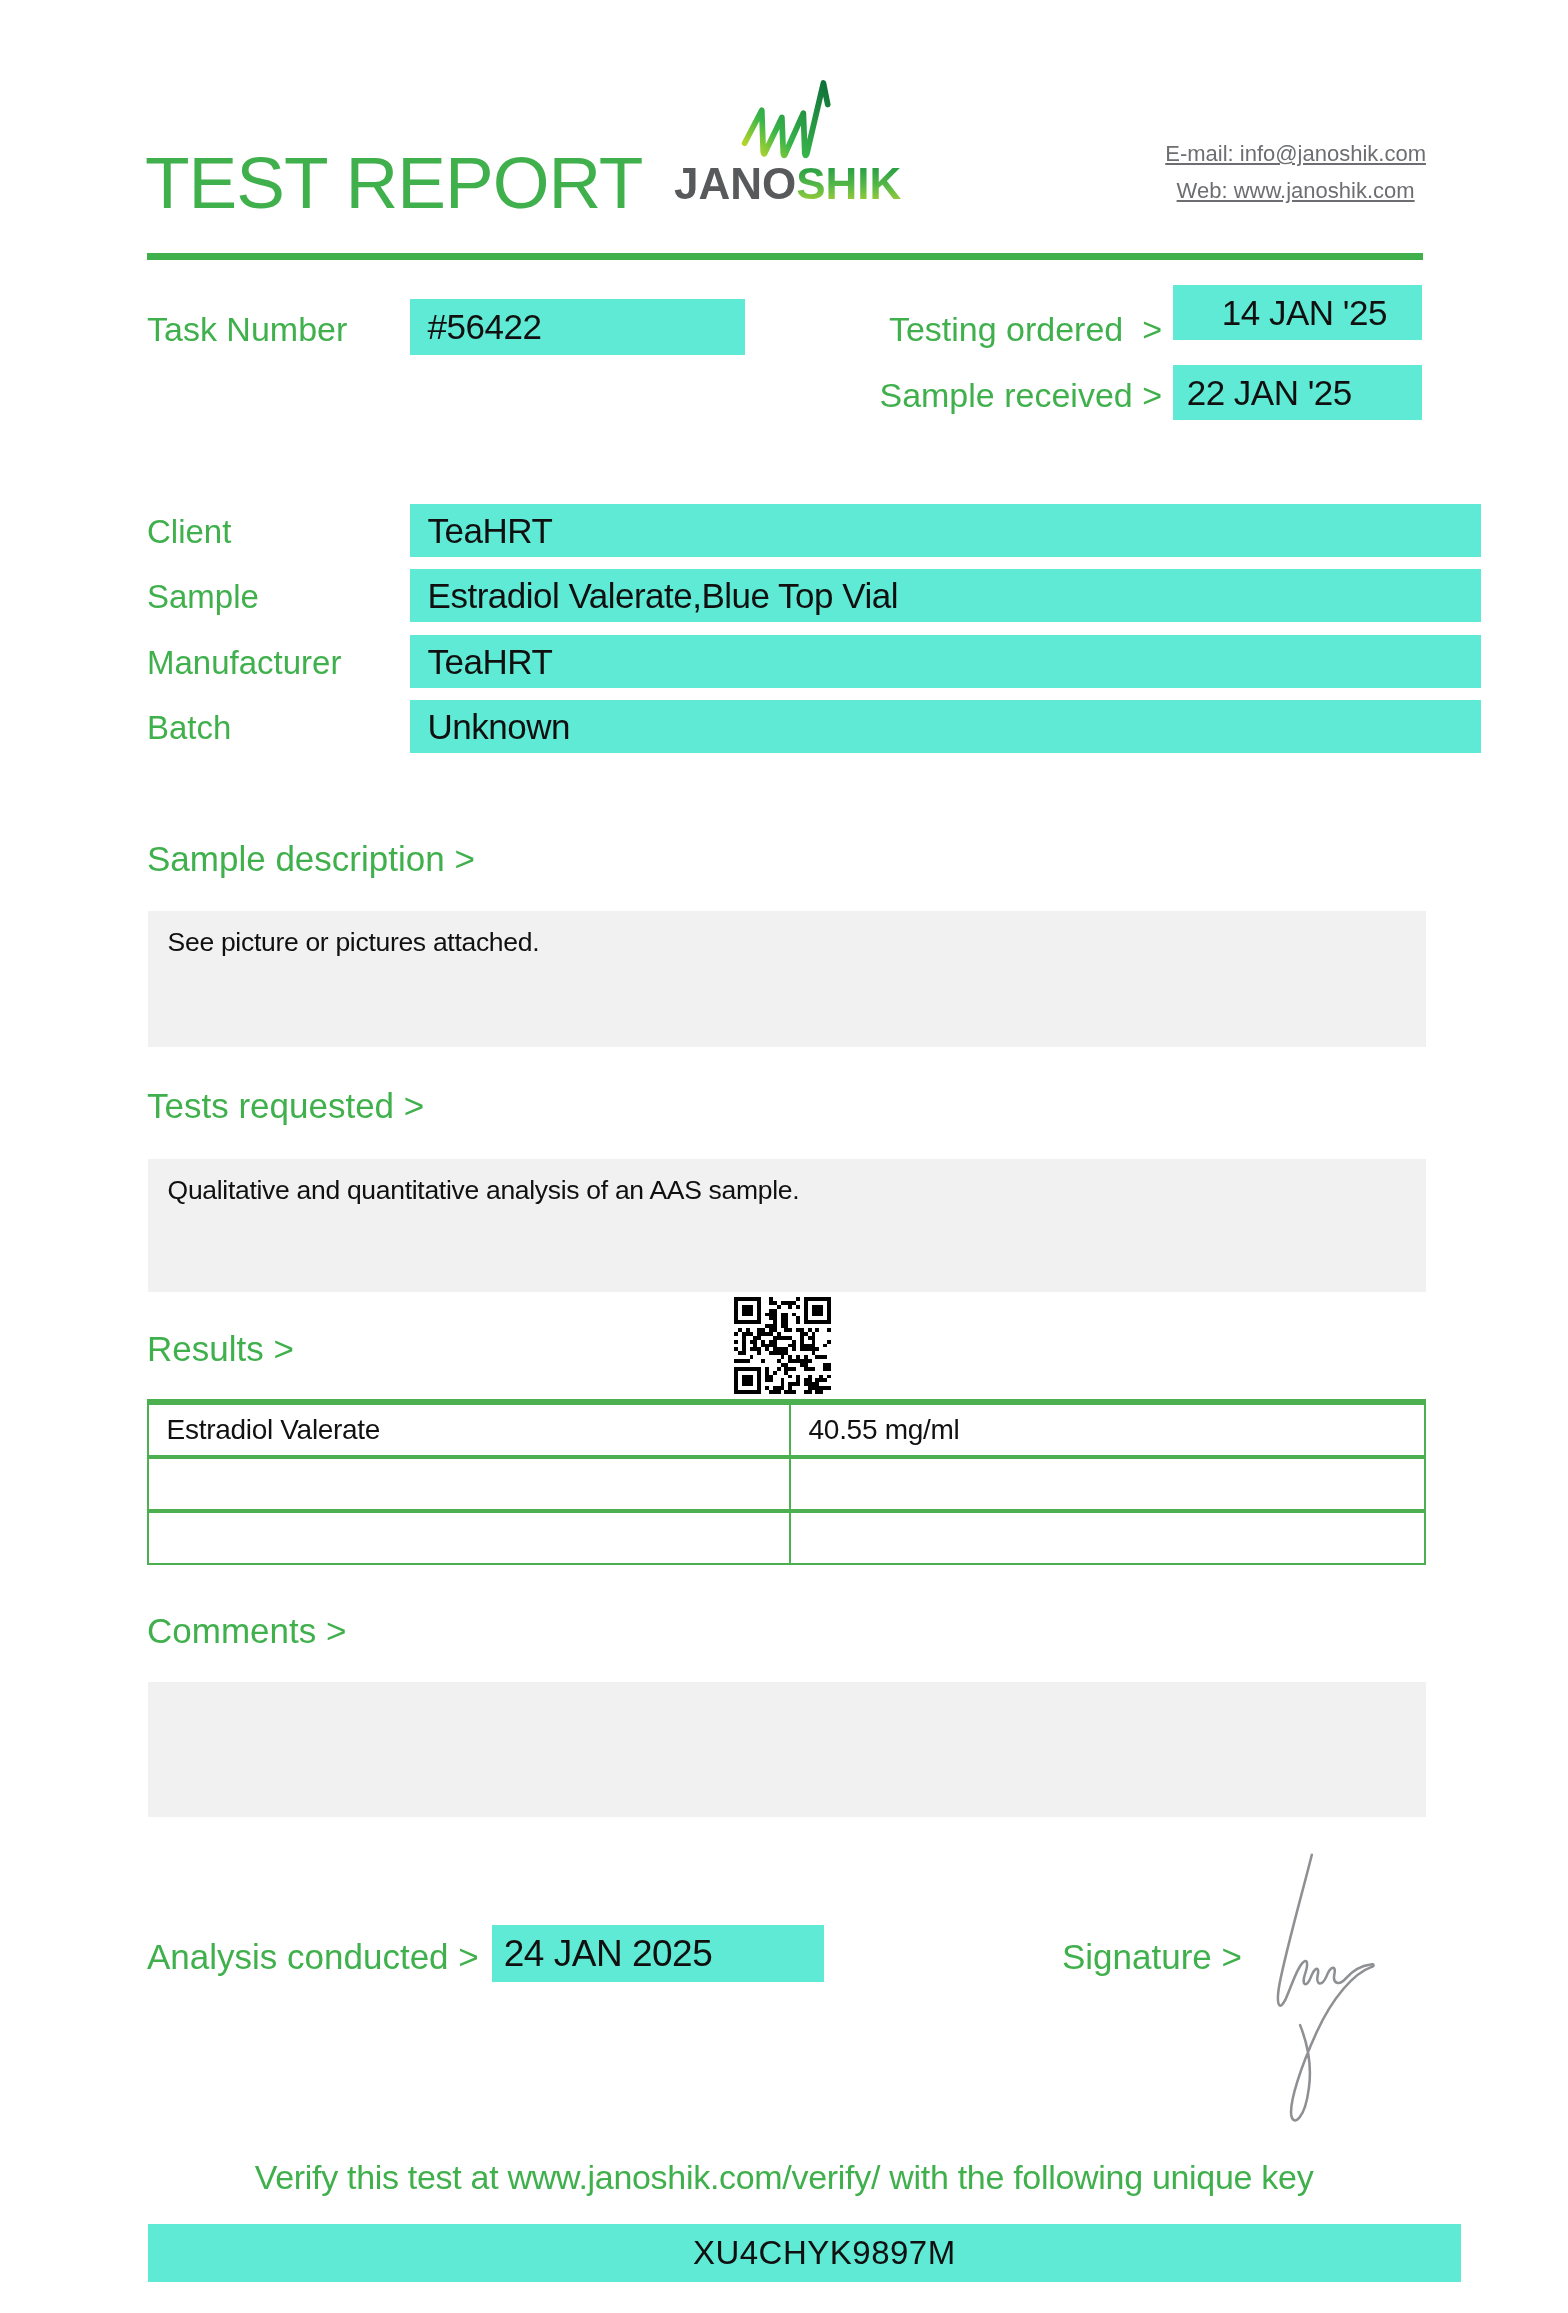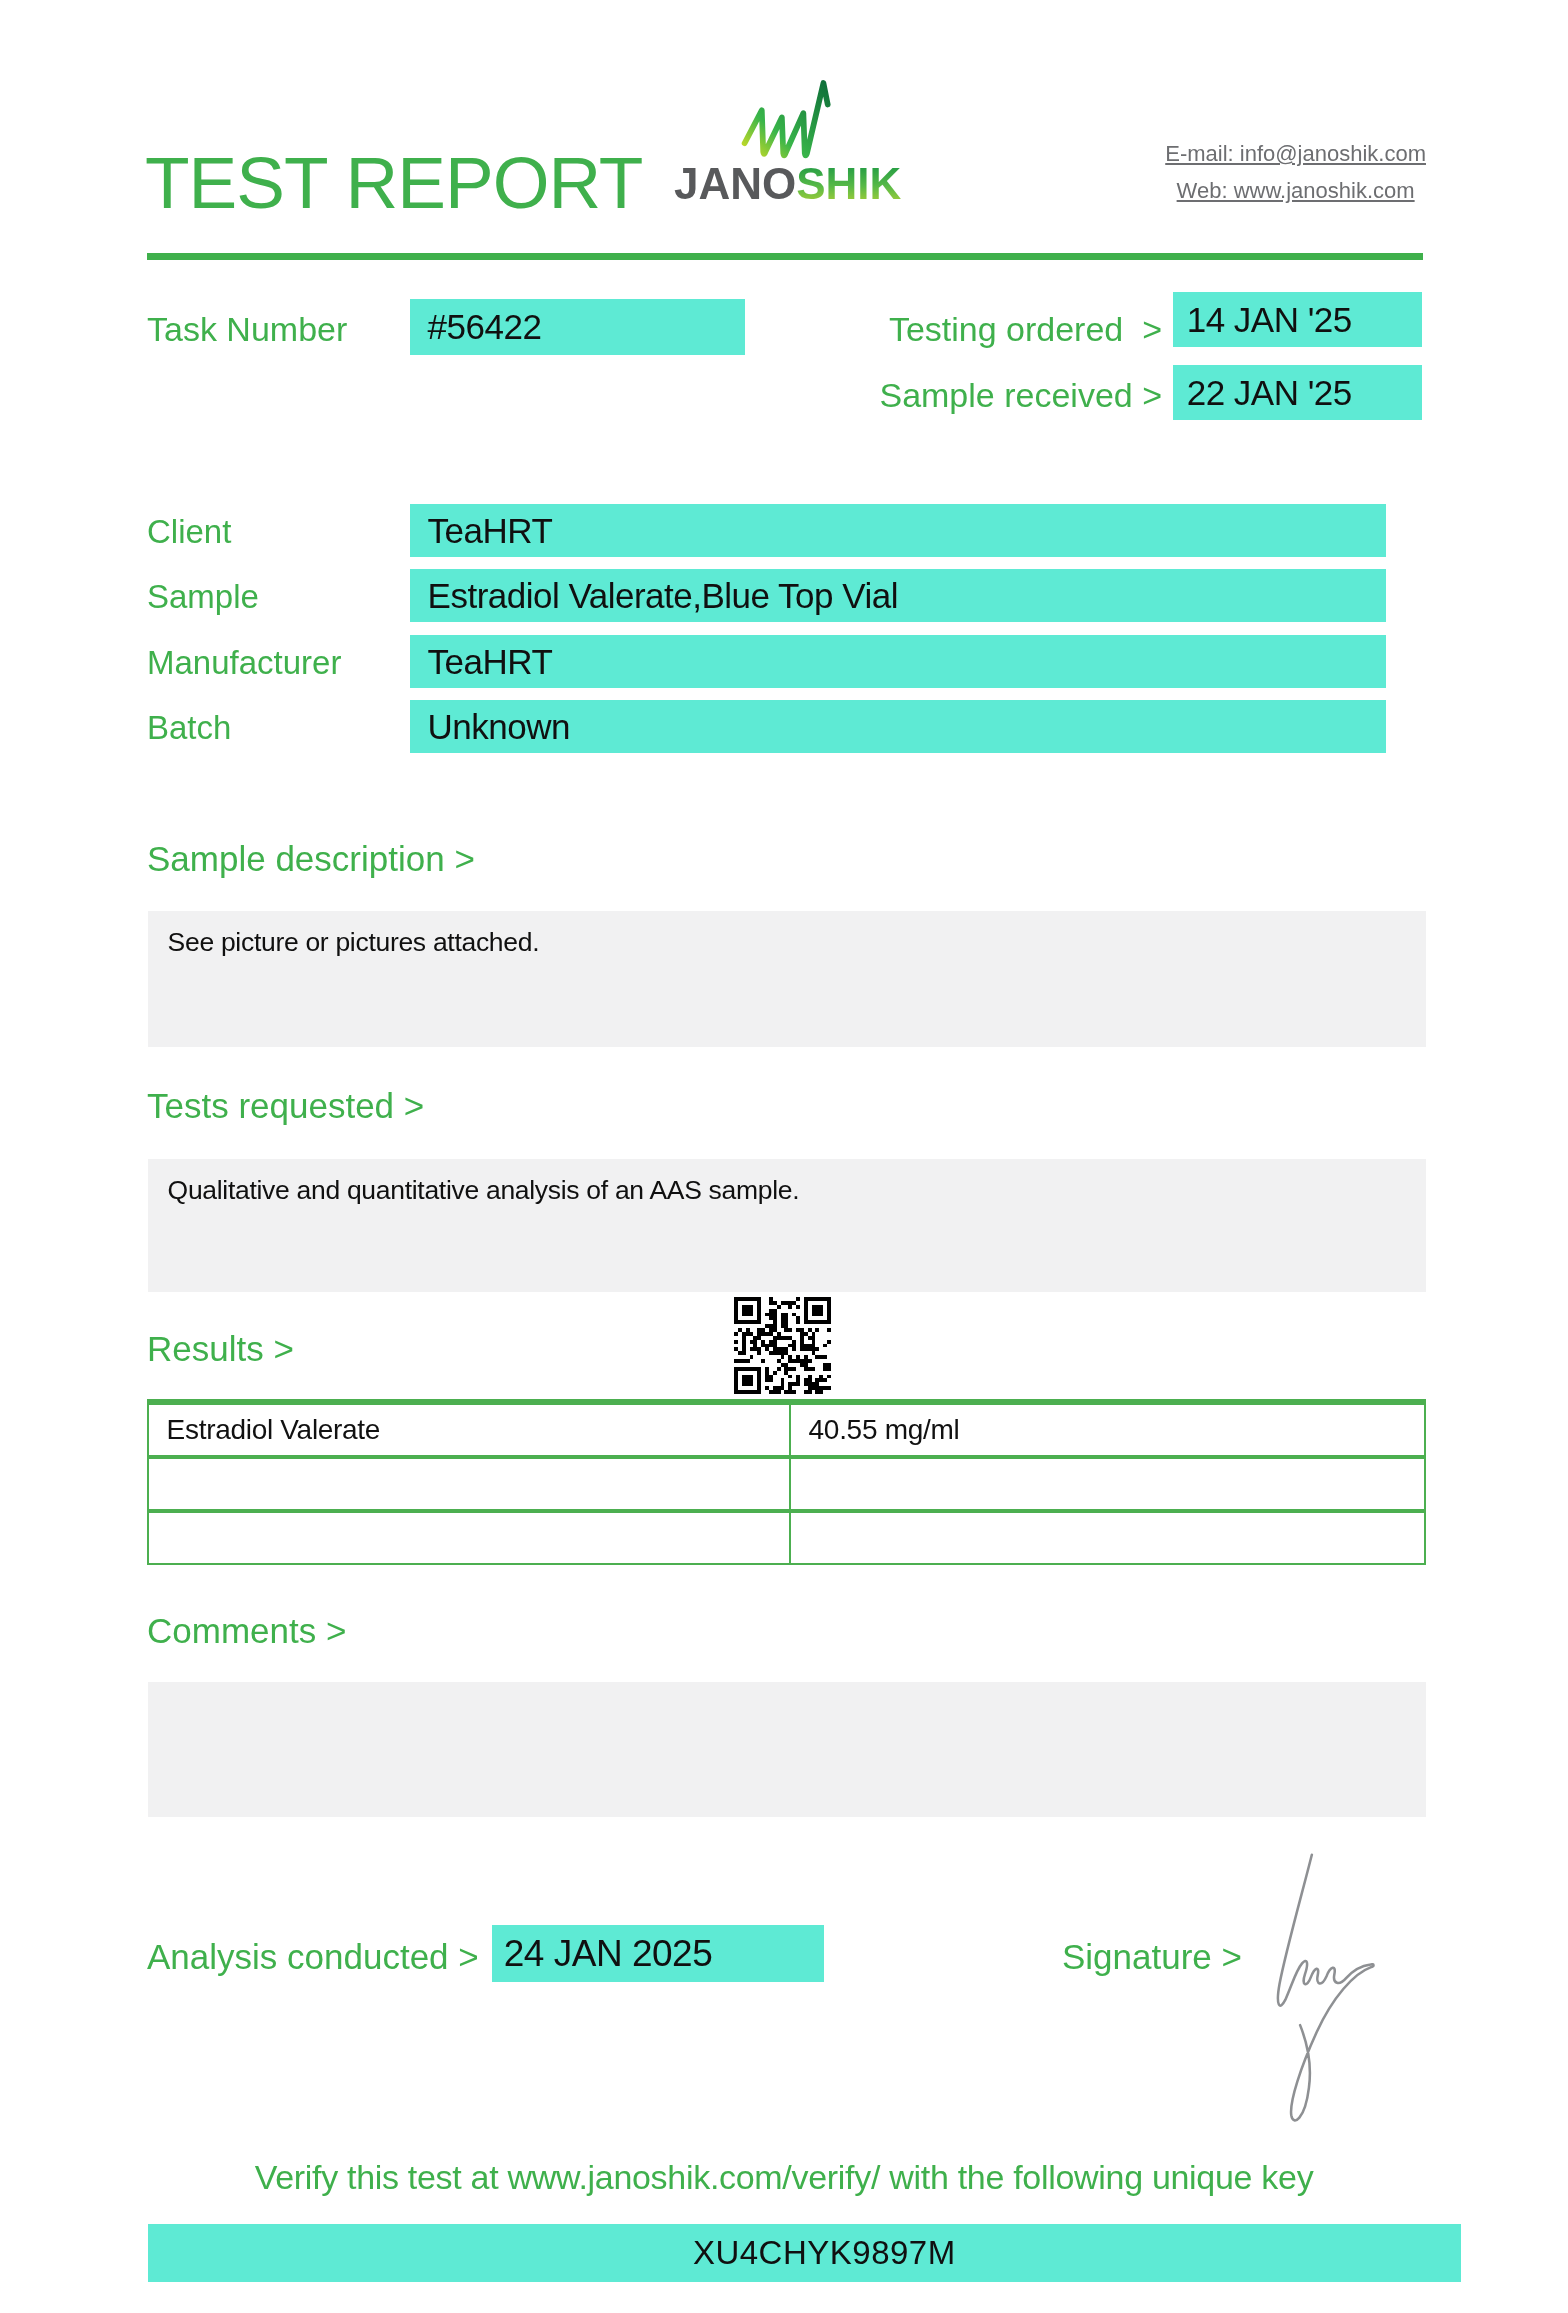--- a/index.html
+++ b/index.html
@@ -20,27 +20,27 @@
   #brand-left{color:#58595b;}
   #brand-right{background:linear-gradient(180deg,#1f9a44 10%,#57b947 55%,#b7d334 100%);
     -webkit-background-clip:text;background-clip:text;color:transparent;}
   #contact{right:142px;top:135px;text-align:center;font-size:22px;line-height:37px;color:#6d6e71;text-decoration:underline;}
   #divider{left:147px;top:253px;width:1276px;height:6.9px;background:#3fb04c;}
   
   #task-label{left:147px;top:310px;}
   #task-box{left:410px;top:299px;width:335px;height:56px;}
   #task-box .val{line-height:56px;}
   #ordered-label{right:406px;top:310px;}
-  #ordered-box{left:1173px;top:292px;width:249px;height:55px;}
+  #ordered-box{left:1173px;top:285px;width:249px;height:55px;text-align:center;}
   #ordered-box .val{line-height:55px;padding-left:13.7px;}
   #received-label{right:406px;top:376px;}
   #received-box{left:1173px;top:365px;width:249px;height:55px;}
   #received-box .val{line-height:55px;padding-left:13.7px;}
   
-  .info-box{left:410px;width:976px;height:53px;}
+  .info-box{left:410px;width:1071px;height:53px;}
   .info-box .val{line-height:53px;}
   .info-label{left:147px;font-size:33px;}
   
   #sd-heading{left:147px;top:839px;}
   #sd-box{left:148px;top:911px;width:1278px;height:136px;}
   #tr-heading{left:147px;top:1086px;}
   #tr-box{left:148px;top:1159px;width:1278px;height:133px;}
   #qr{left:734px;top:1297px;width:97px;height:97px;}
   #results-heading{left:147px;top:1329px;}
   

